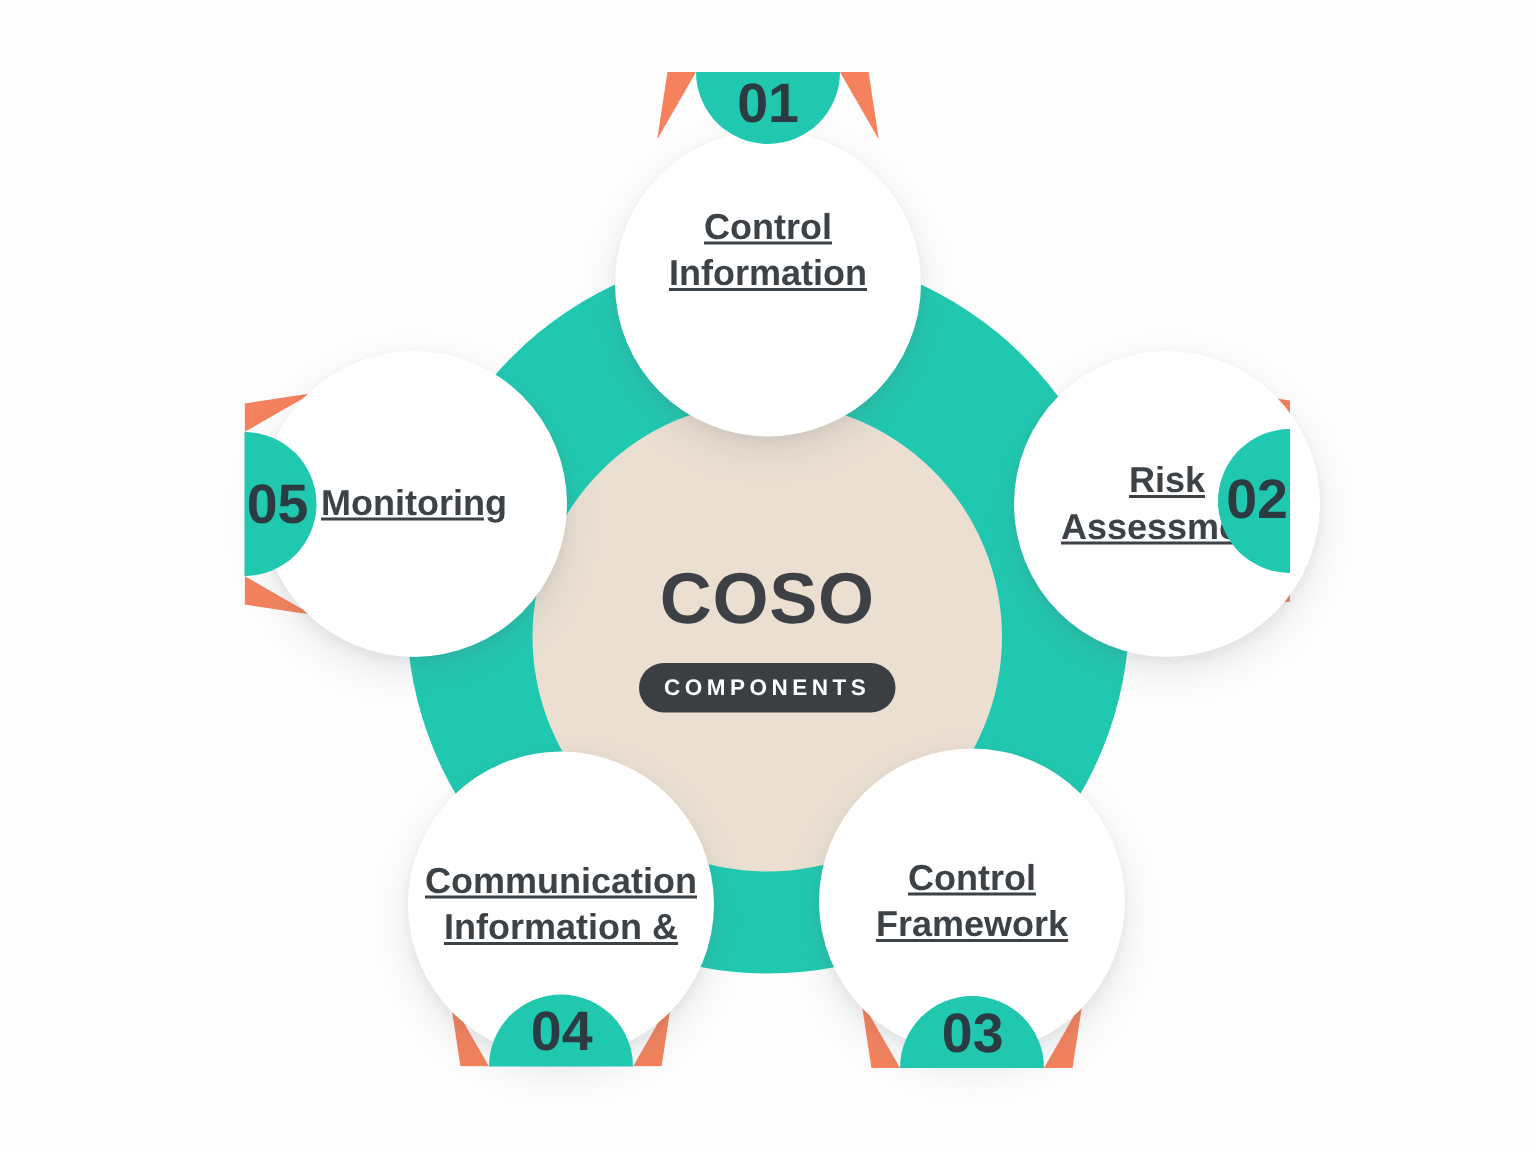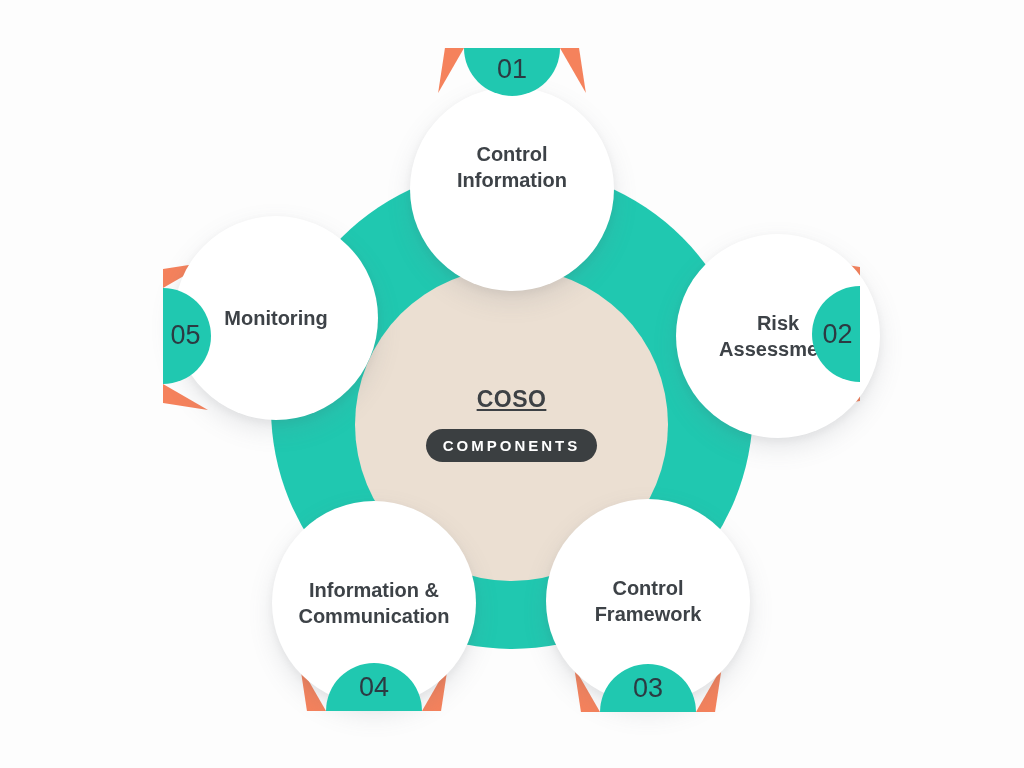--- a/index.html
+++ b/index.html
@@ -27,25 +27,24 @@
     position:absolute;
     left:355px;top:268px;width:313px;height:313px;
     border-radius:50%;
     background:var(--beige,#EBDFD2);
     z-index:2;
     display:flex;flex-direction:column;align-items:center;justify-content:center;
     text-align:center;
   }
   .center-title{
     font-weight:bold;
-    font-size:23px;
+    font-size:48px;
     line-height:1.1;
     letter-spacing:.5px;
     color:var(--title_text,#3D4145);
-    text-decoration:underline;
   }
   .pill{
     margin-top:16px;
     background:var(--pill_bg,#3B3F41);
     color:var(--pill_text,#ffffff);
     font-weight:bold;
     font-size:15px;
     letter-spacing:3px;
     padding:8px 17px;
     border-radius:22px;
@@ -70,22 +69,22 @@
   }
   .wing-l{left:20px;clip-path:polygon(89% 0,36% 0,17% 90%);}
   .wing-r{left:144px;clip-path:polygon(11% 0,64% 0,83% 90%);}
   .halfdisc{
     position:absolute;left:52px;top:0;width:96px;height:48px;
     border-radius:0 0 48px 48px;
     background:var(--teal,#20C8B0);
     display:flex;align-items:center;justify-content:center;
   }
   .num{
-    font-weight:normal;
-    font-size:27px;
+    font-weight:bold;
+    font-size:37px;
     color:var(--number_text,#2C3A42);
     margin-bottom:6px;
     display:inline-block;
   }
   .asm-2 .num{transform:rotate(-90deg);margin-bottom:4px;}
   .asm-3 .num,.asm-4 .num{transform:rotate(180deg);margin-bottom:2px;}
   .asm-5 .num{transform:rotate(90deg);margin-bottom:4px;}
   
   .node{
     position:absolute;
@@ -94,26 +93,27 @@
     background:var(--circle_white,#ffffff);
     box-shadow:0 10px 25px rgba(110,118,130,.16), 0 3px 8px rgba(0,0,0,.05);
     z-index:4;
     display:flex;align-items:center;justify-content:center;
     text-align:center;
   }
   .node-1{left:410px;top:87px;}
   .node-2{left:676px;top:234px;}
   .node-3{left:546px;top:499px;}
   .node-4{left:272px;top:501px;}
-  .node-5{left:174px;top:216px;}
+  .node-5{left:174px;top:234px;}
   .node-label{
     font-weight:bold;
-    font-size:20px;
+    font-size:24px;
     line-height:1.3;
     color:var(--label_text,#3D4247);
+    text-decoration:underline;
   }
   .node-label span{display:block;}
   .node-1 .node-label{transform:translateY(-22px);}
 </style>
 </head>
 <body>
 
 <div class="canvas">
 
   <div class="blob"></div>
@@ -157,22 +157,22 @@
     </div>
   </div>
   <div class="node node-3">
     <div class="node-label">
       <span>Control</span>
       <span>Framework</span>
     </div>
   </div>
   <div class="node node-4">
     <div class="node-label">
+      <span>Communication</span>
       <span>Information &amp;</span>
-      <span>Communication</span>
     </div>
   </div>
   <div class="node node-5">
     <div class="node-label">
       <span>Monitoring</span>
       <span></span>
     </div>
   </div>
 
   <div class="asm badge-layer asm-1">

